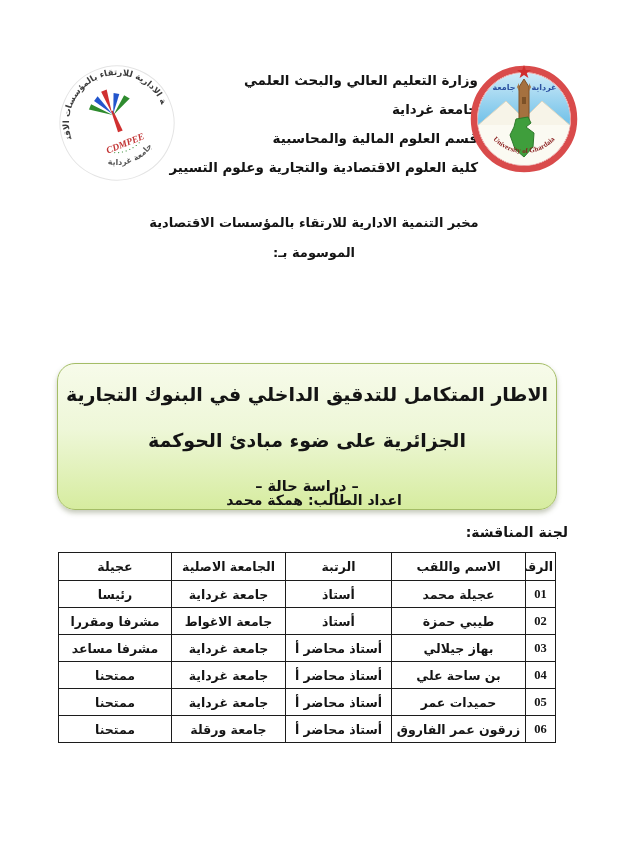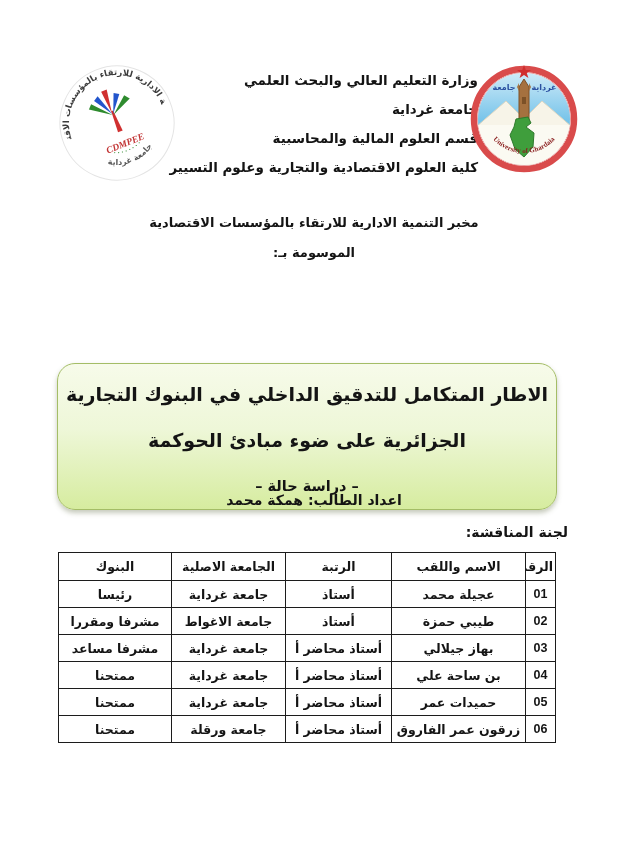--- a/index.html
+++ b/index.html
@@ -59,21 +59,21 @@
     position:absolute;left:58px;top:552px;width:497px;
     direction:rtl;border-collapse:collapse;table-layout:fixed;
   }
   table.committee th,table.committee td{
     border:1.2px solid #1c1c1c;
     text-align:center;vertical-align:middle;
     font-weight:bold;font-size:12.5px;
     height:26px;padding:0 2px;overflow:hidden;white-space:nowrap;
   }
   table.committee th{height:27px;}
-  td.num{font-family:Liberation Sans, sans-serif;font-size:13.5px;}
+  td.num{font-family:Liberation Serif, serif;font-size:13.5px;}
 
   
   .footer{
     position:absolute;left:0;right:0;top:776px;
     text-align:center;direction:rtl;font-weight:bold;font-size:13.5px;
   }
   .footer .yr{unicode-bidi:plaintext;}
 </style>
 </head>
 <body>
@@ -176,21 +176,21 @@
         <col style="width:106px">
       <col style="width:114px">
         <col style="width:113px">
     </colgroup>
     <thead>
       <tr>
         <th>الرقم</th>
         <th>الاسم واللقب</th>
         <th>الرتبة</th>
         <th>الجامعة الاصلية</th>
-        <th>البنوك</th>
+        <th>عجيلة</th>
       </tr>
     </thead>
     <tbody>
       <tr>
         <td class="num">01</td>
         <td>عجيلة محمد</td>
         <td>أستاذ</td>
         <td>جامعة غرداية</td>
         <td>رئيسا</td>
       </tr>

